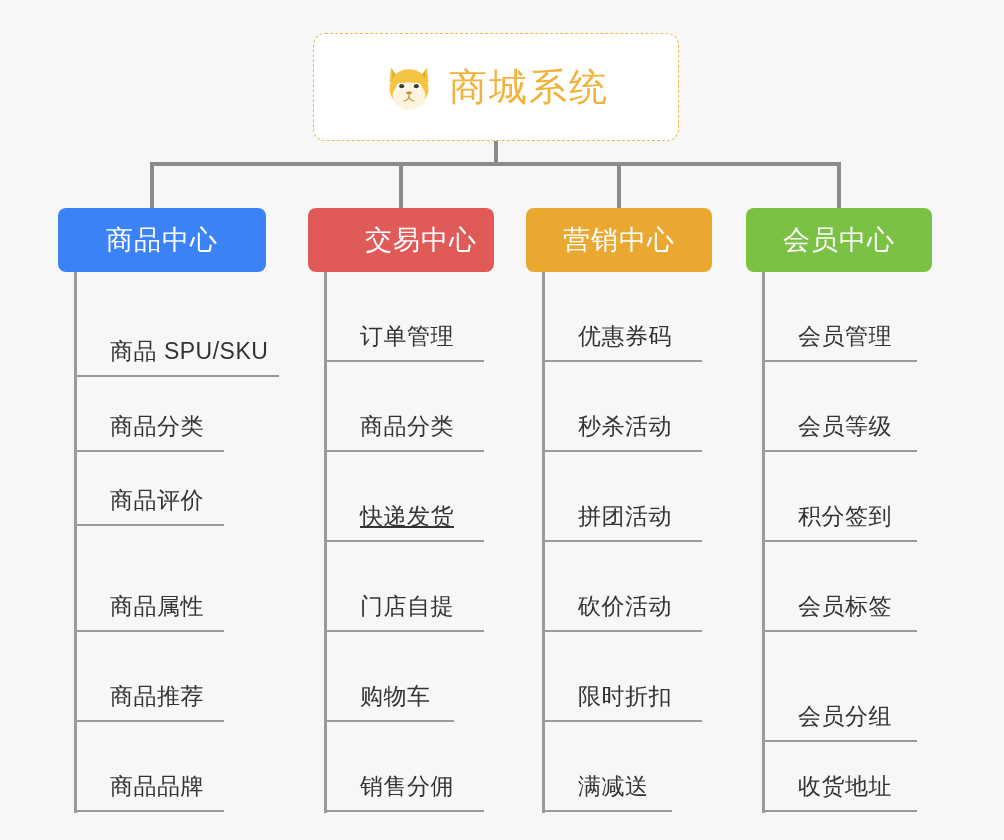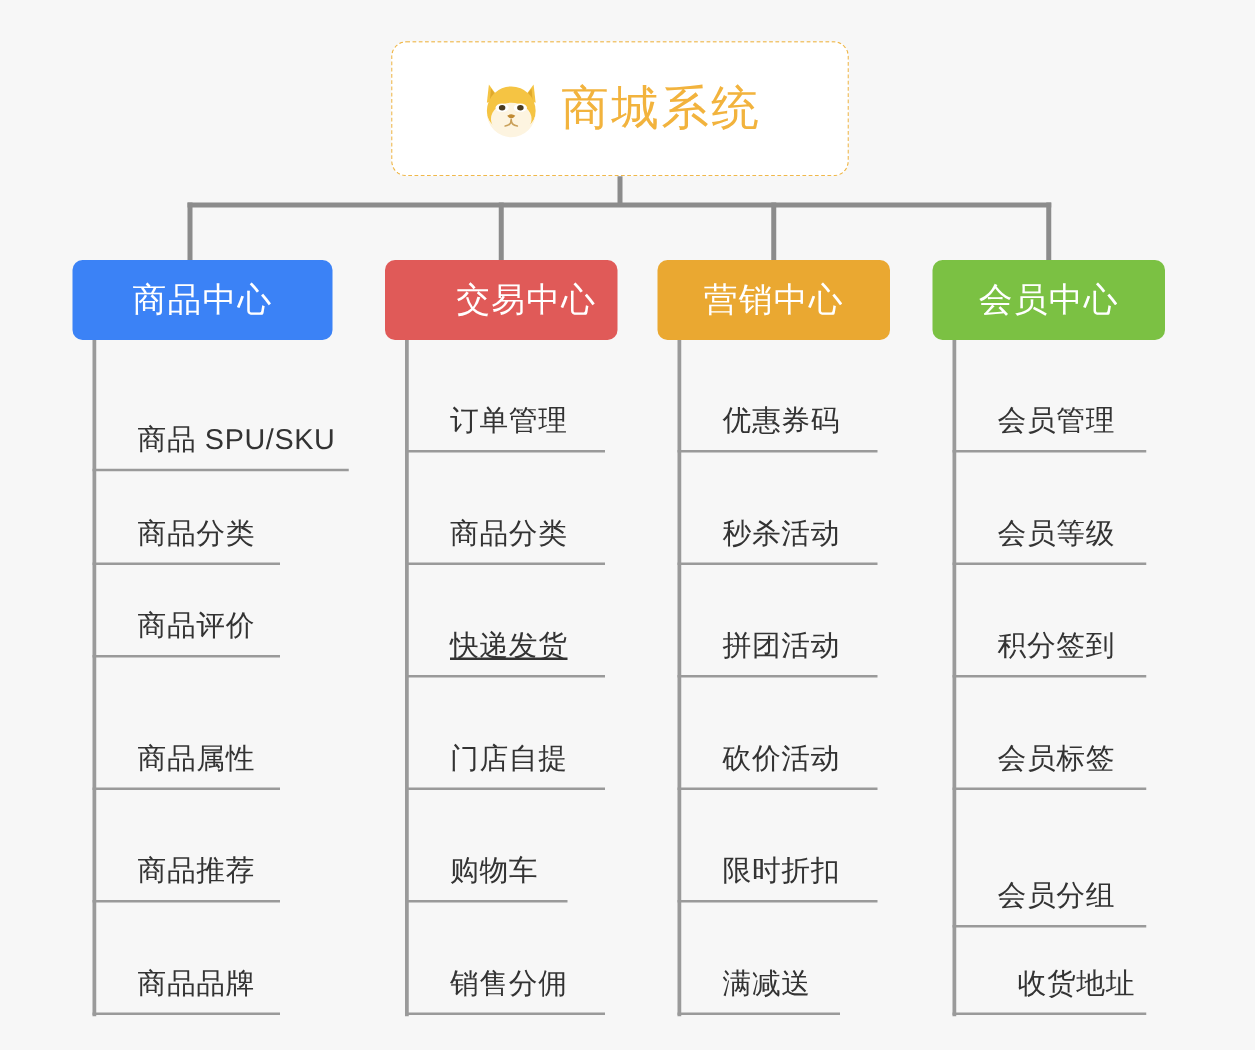--- a/index.html
+++ b/index.html
@@ -254,19 +254,19 @@
         </div>
         <div class="leaf-item" style="top: 270px; width: 165px;">
           <span class="leaf-text" style="left: 36px;">会员标签</span>
           <div class="leaf-underline" style="top: 88px; width: 155px;"></div>
         </div>
         <div class="leaf-item" style="top: 360px; width: 165px; margin-top: 20px;">
           <span class="leaf-text" style="left: 36px;">会员分组</span>
           <div class="leaf-underline" style="top: 88px; width: 155px;"></div>
         </div>
         <div class="leaf-item" style="top: 450px; width: 165px;">
-          <span class="leaf-text" style="left: 52px;">收货地址</span>
+          <span class="leaf-text" style="left: 36px;">收货地址</span>
           <div class="leaf-underline" style="top: 88px; width: 155px;"></div>
         </div>
       </div>
     </div>
 
 </div>
 
 </body></html>

